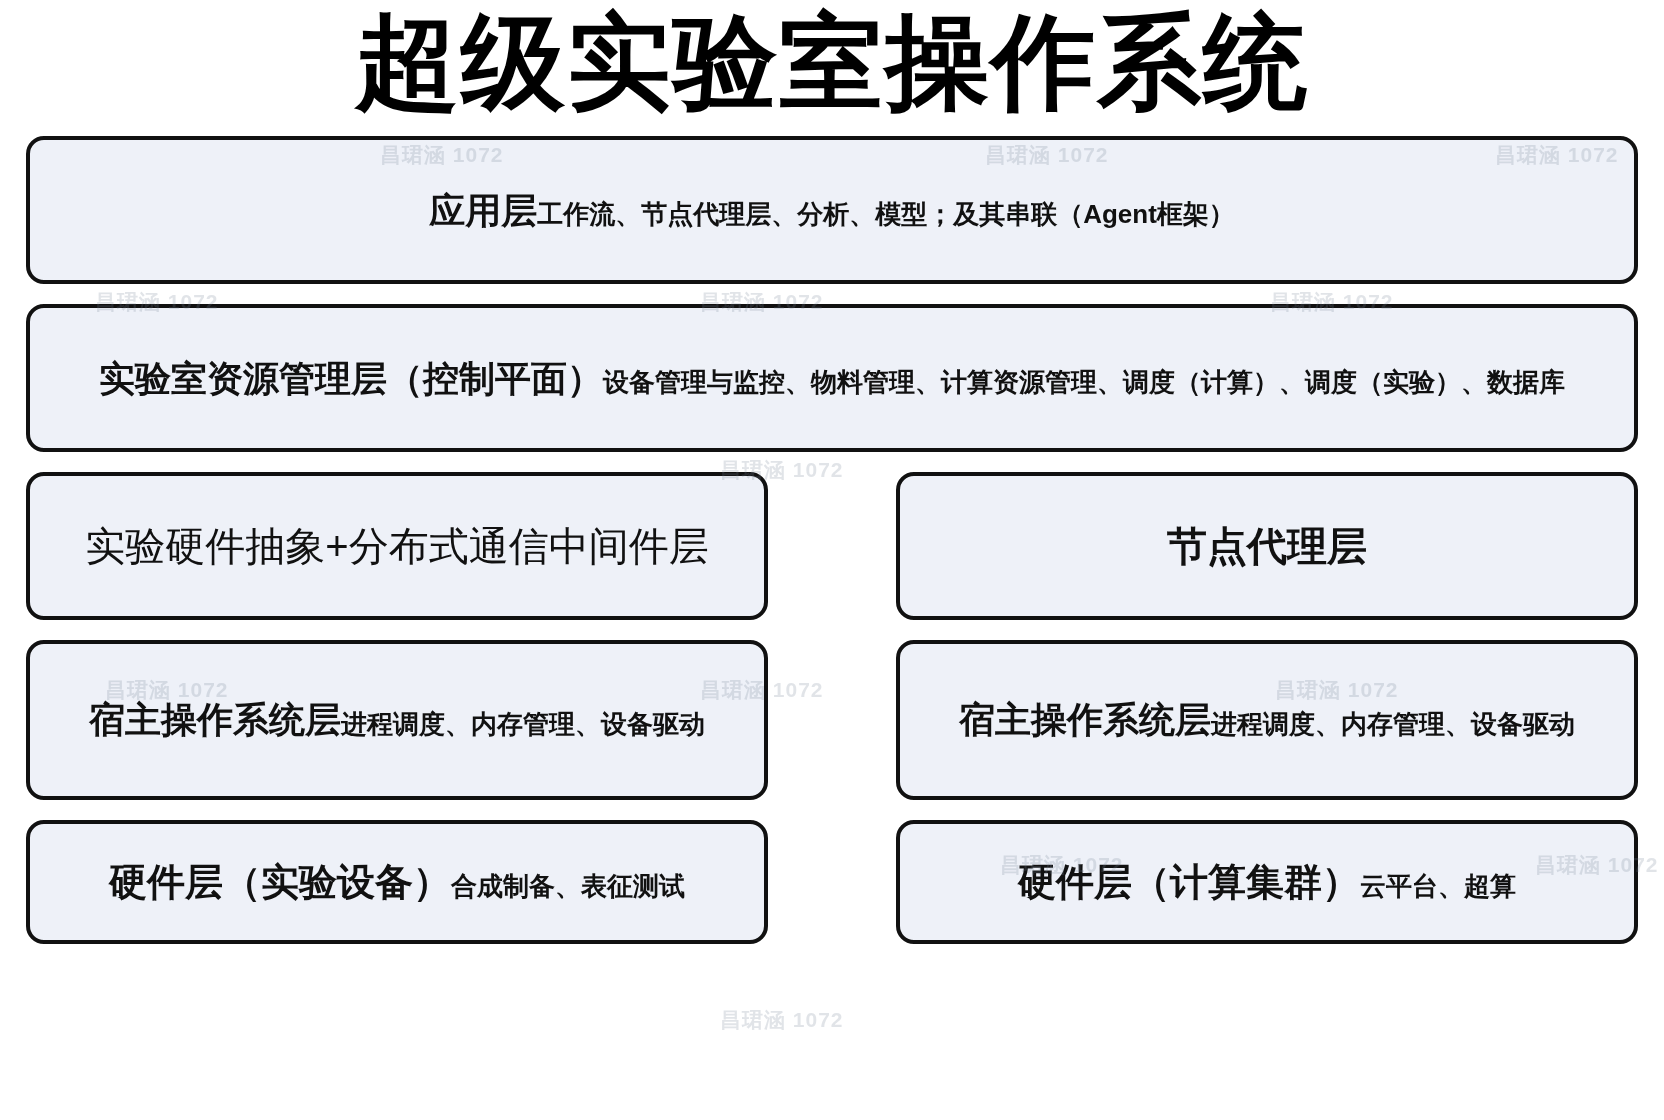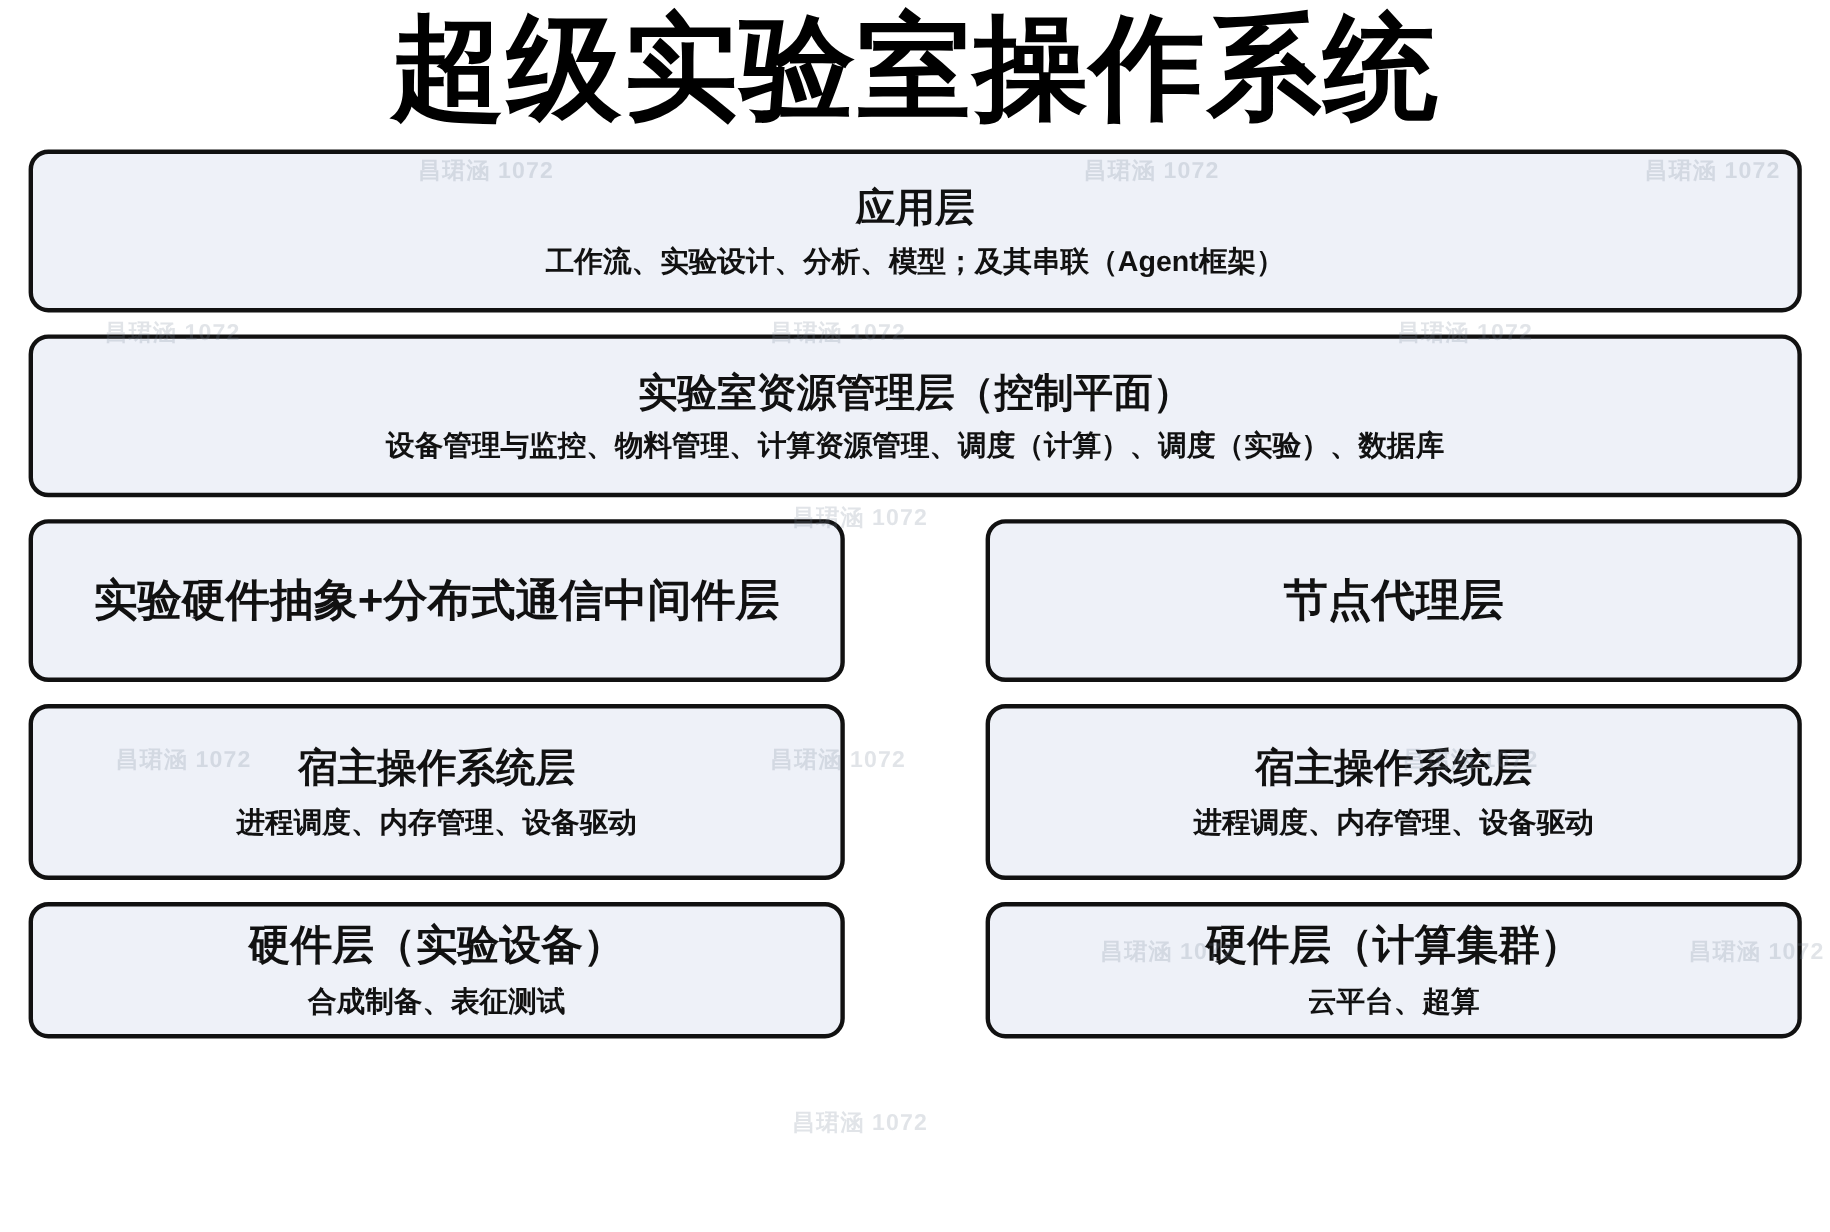--- a/index.html
+++ b/index.html
@@ -35,21 +35,21 @@
     color: #000000;
   }
 
   
   .box {
     background: #eef1f8;
     border: 4px solid #111111;
     border-radius: 18px;
     box-sizing: border-box;
     display: flex;
-    flex-direction: column;
+    flex-direction: row;
     align-items: center;
     justify-content: center;
     text-align: center;
     padding: 10px 32px;
   }
   .box .box-title {
     font-size: 36px;
     font-weight: 800;
     line-height: 1.25;
     color: #111111;
@@ -84,21 +84,21 @@
 
   .mid-layer  { height: 148px; }
   .host-layer { height: 160px; font-family: Liberation Serif, serif; }
   .hw-layer   { height: 124px; }
 
   .mid-layer .box-title { font-size: 40px; }
   .hw-layer .box-title { font-size: 38px; }
   .hw-layer .box-sub { font-size: 26px; }
 
   
-  .abstraction .box-title { font-size: 40px; font-weight: 700; }
+  .abstraction .box-title { font-size: 40px; font-weight: 400; }
 
   
   .wm {
     position: absolute;
     font-size: 21px;
     color: rgba(120, 130, 150, 0.22);
     font-weight: 700;
     letter-spacing: 1px;
     pointer-events: none;
     user-select: none;
@@ -107,21 +107,21 @@
 </style>
 </head>
 <body>
 
 <div class="page">
 
   <div class="title">超级实验室操作系统</div>
 
   <div class="box row-full app-layer">
     <div class="box-title">应用层</div>
-    <div class="box-sub">工作流、实验设计、分析、模型；及其串联（Agent框架）</div>
+    <div class="box-sub">工作流、节点代理层、分析、模型；及其串联（Agent框架）</div>
   </div>
 
   <div class="box row-full resource-layer">
     <div class="box-title">实验室资源管理层（控制平面）</div>
     <div class="box-sub">设备管理与监控、物料管理、计算资源管理、调度（计算）、调度（实验）、数据库</div>
   </div>
 
   <div class="row-split">
     <div class="box col-left mid-layer title-only abstraction">
       <div class="box-title">实验硬件抽象+分布式通信中间件层</div>

